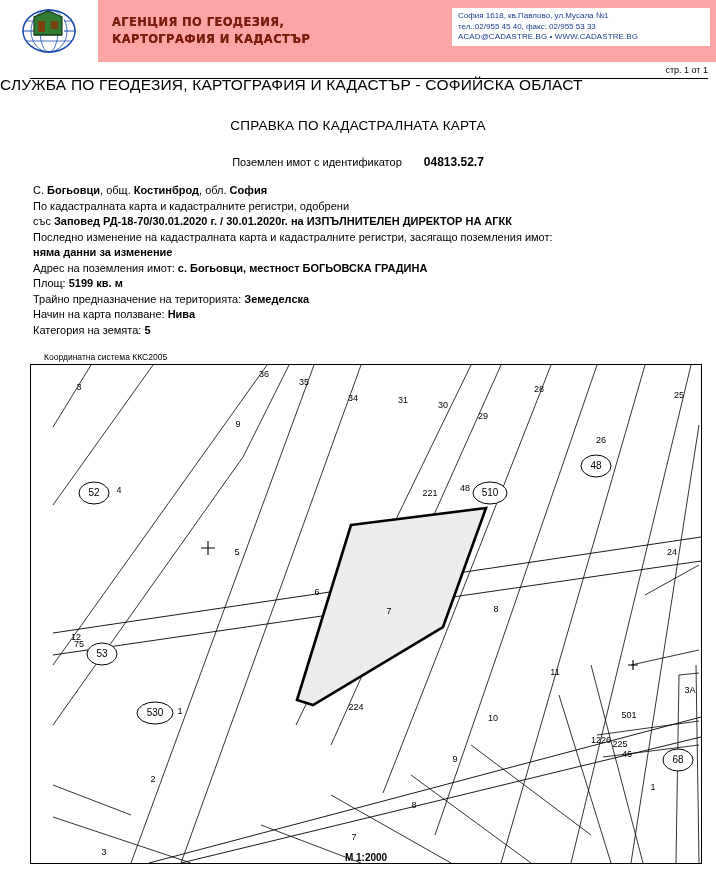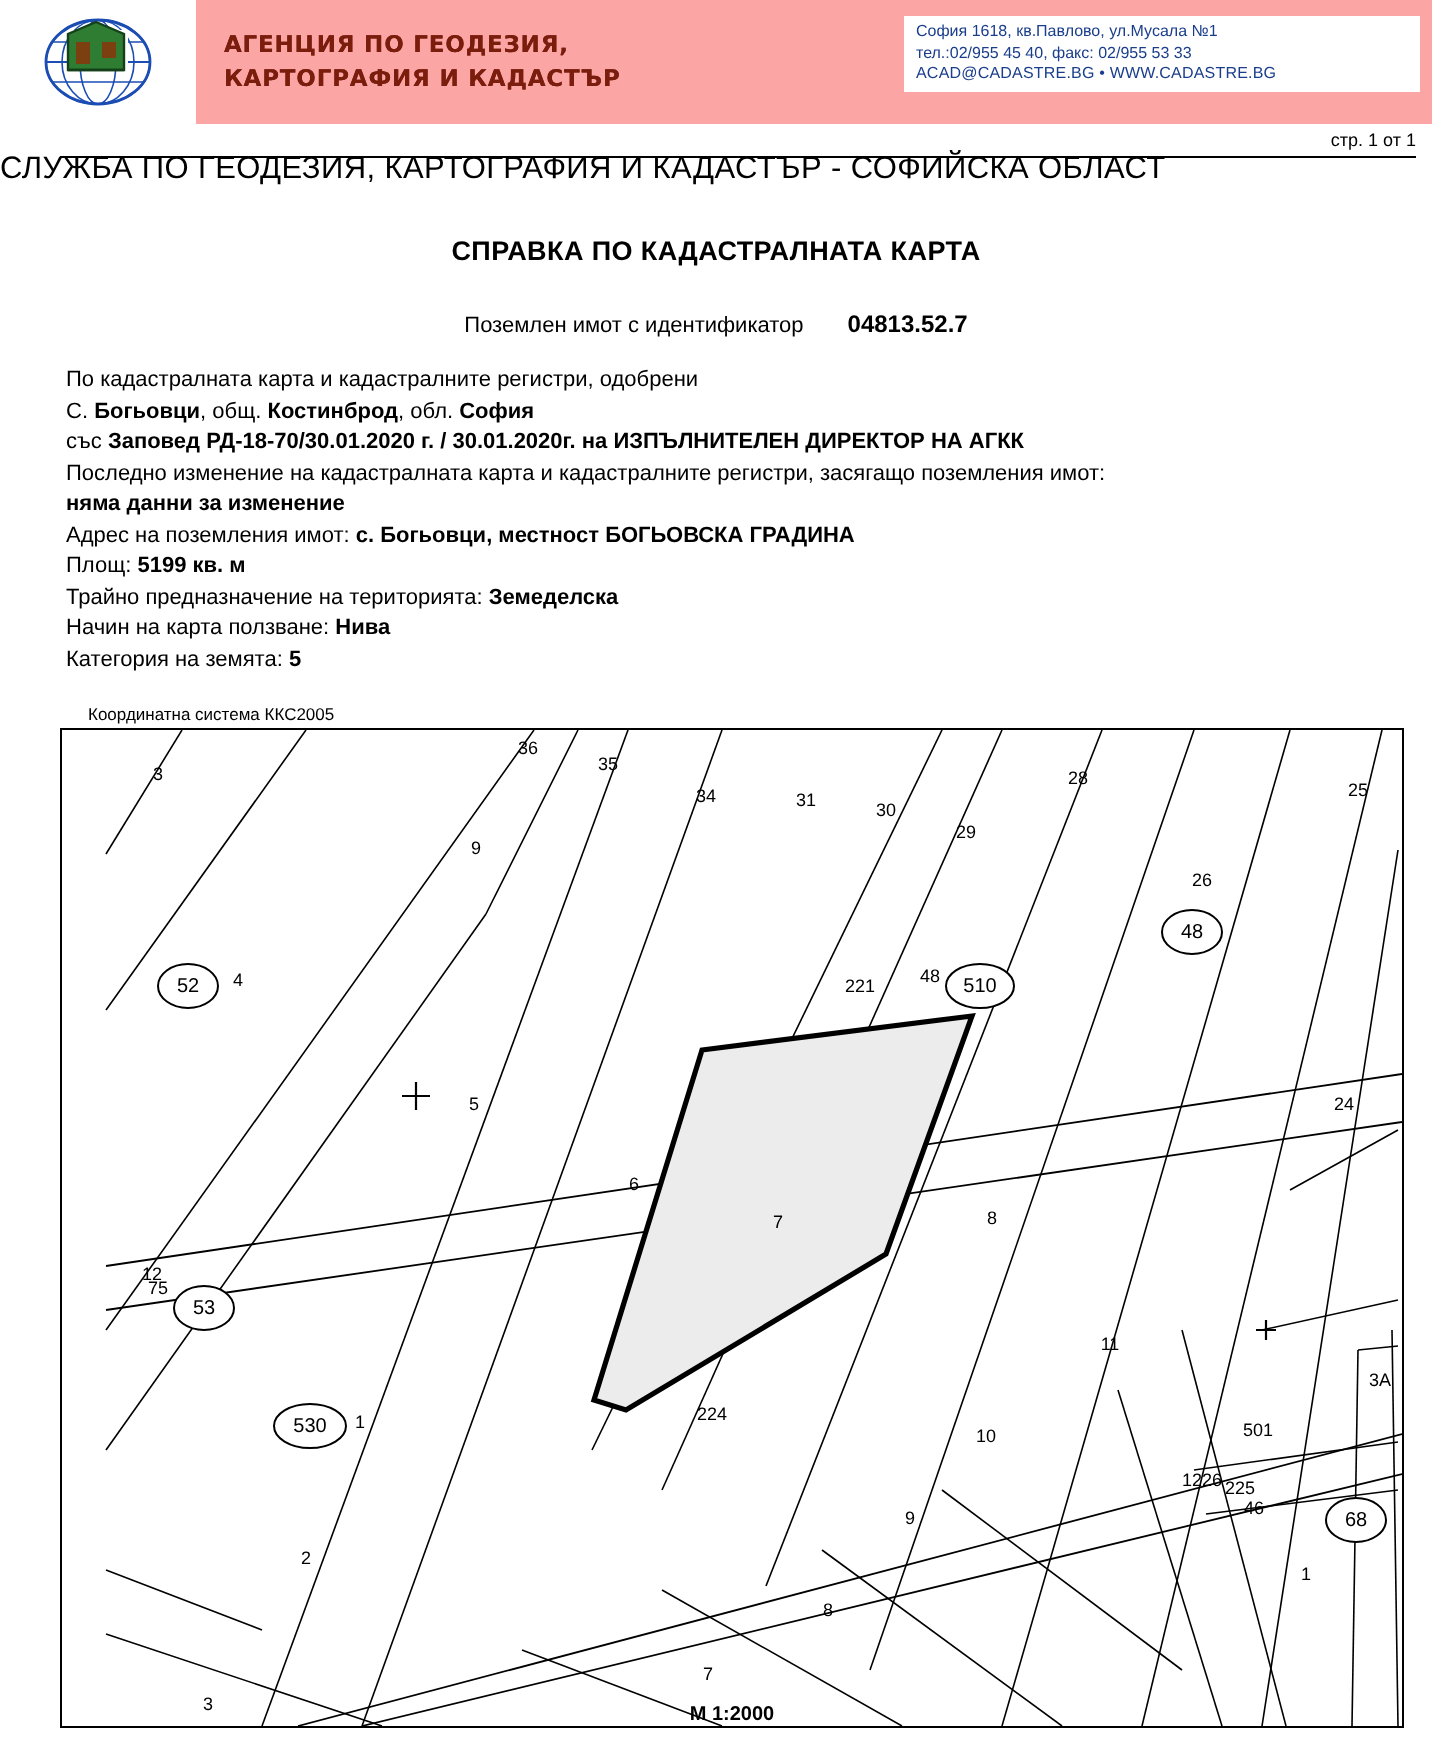--- a/index.html
+++ b/index.html
@@ -88,21 +88,21 @@
   
   .office-title {
     text-align: left;
     font-weight: normal;
     font-size: 15.5px;
     margin-top: 12px;
     letter-spacing: 0.2px;
   }
   .doc-title {
     text-align: center;
-    font-weight: bold;
+    font-weight: normal;
     font-size: 13.5px;
     margin-top: 24px;
     letter-spacing: 0.2px;
   }
   .ident-line {
     text-align: center;
     font-size: 11px;
     margin-top: 22px;
   }
   .ident-line .ident-value {
@@ -182,24 +182,24 @@
 <div class="page-rule"></div>
 
 <div class="office-title">СЛУЖБА ПО ГЕОДЕЗИЯ, КАРТОГРАФИЯ И КАДАСТЪР - СОФИЙСКА ОБЛАСТ</div>
 <div class="doc-title">СПРАВКА ПО КАДАСТРАЛНАТА КАРТА</div>
 
 <div class="ident-line">
   <span>Поземлен имот с  идентификатор</span><span class="ident-value">04813.52.7</span>
 </div>
 
 <div class="info">
+  <div class="row">
+    <span>С. </span><b>Богьовци</b><span>, общ. </span><b>Костинброд</b><span>, обл. </span><b>София</b>
+  </div>
   <div class="row">По кадастралната карта и кадастралните регистри, одобрени</div>
-  <div class="row">
-    <span>С. </span><b>Богьовци</b><span>, общ. </span><b>Костинброд</b><span>, обл. </span><b>София</b>
-  </div>
   <div class="row">
     <span>със </span><b>Заповед РД-18-70/30.01.2020 г. / 30.01.2020г. на ИЗПЪЛНИТЕЛЕН ДИРЕКТОР НА АГКК</b>
   </div>
   <div class="row">Последно изменение на кадастралната карта и кадастралните регистри, засягащо поземления имот:</div>
   <div class="row"><b>няма данни за изменение</b></div>
   <div class="row">
     <span>Адрес на поземления имот: </span><b>с. Богьовци, местност БОГЬОВСКА ГРАДИНА</b>
   </div>
   <div class="row">
     <span>Площ: </span><b>5199 кв. м</b>

